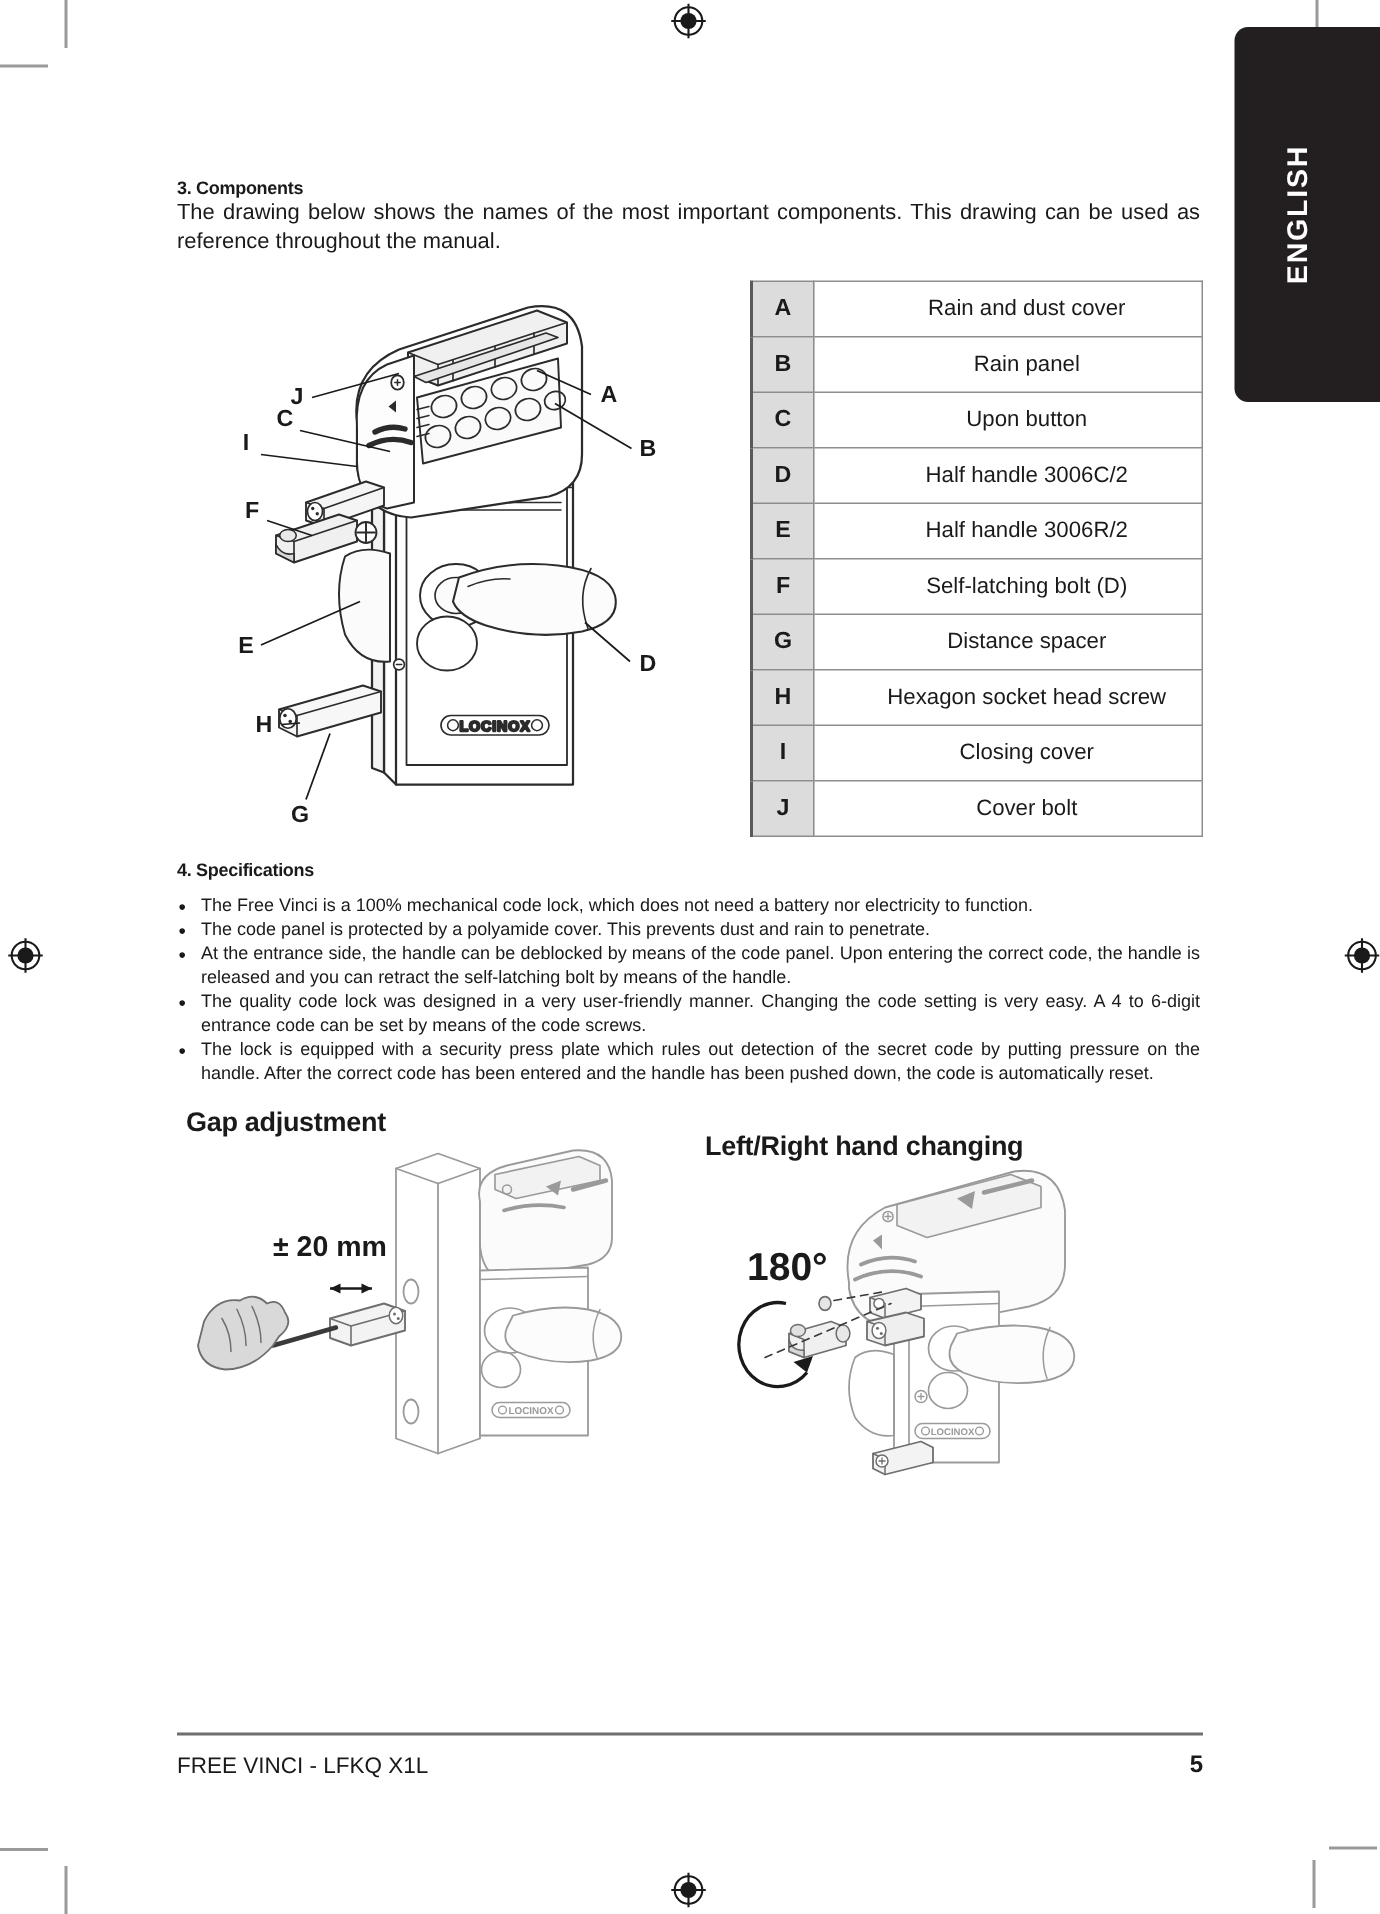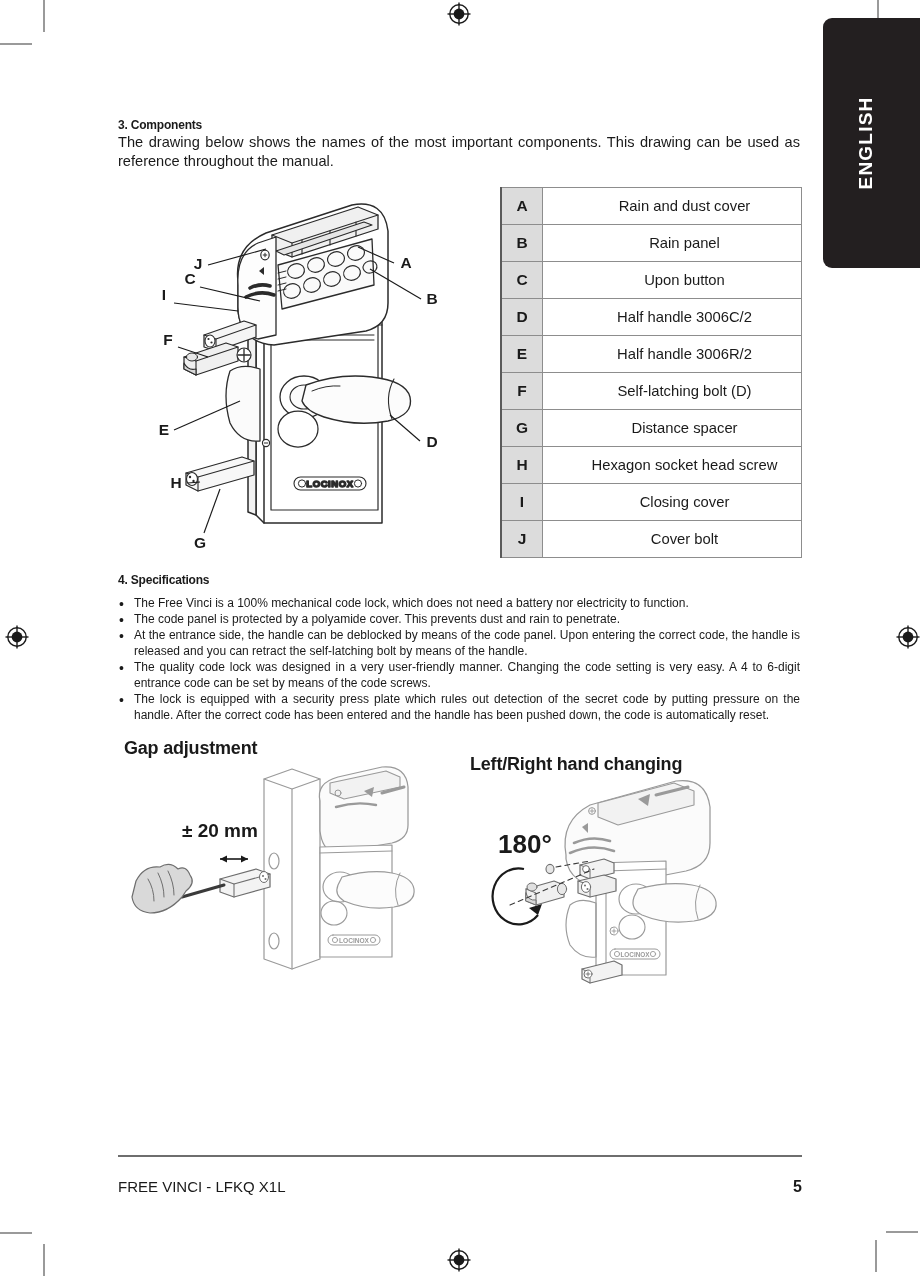--- a/index.html
+++ b/index.html
@@ -183,22 +183,22 @@
     width: 684px;
   }
   .footer .rule {
     height: 1.5px;
     background: #6e6e6e;
     width: 684px;
   }
   .footer .frow {
     display: flex;
     justify-content: space-between;
-    align-items: center;
-    padding-top: 21px;
+    align-items: flex-end;
+    padding-top: 11px;
   }
   .footer .fdoc { font-size: 15px; }
   .footer .fpage { font-size: 16px; font-weight: bold; }
 
   .svg-fig { display: block; }
 </style>
 </head>
 <body>
 
 <div class="crop v" style="left:43px; top:0px;"></div>

